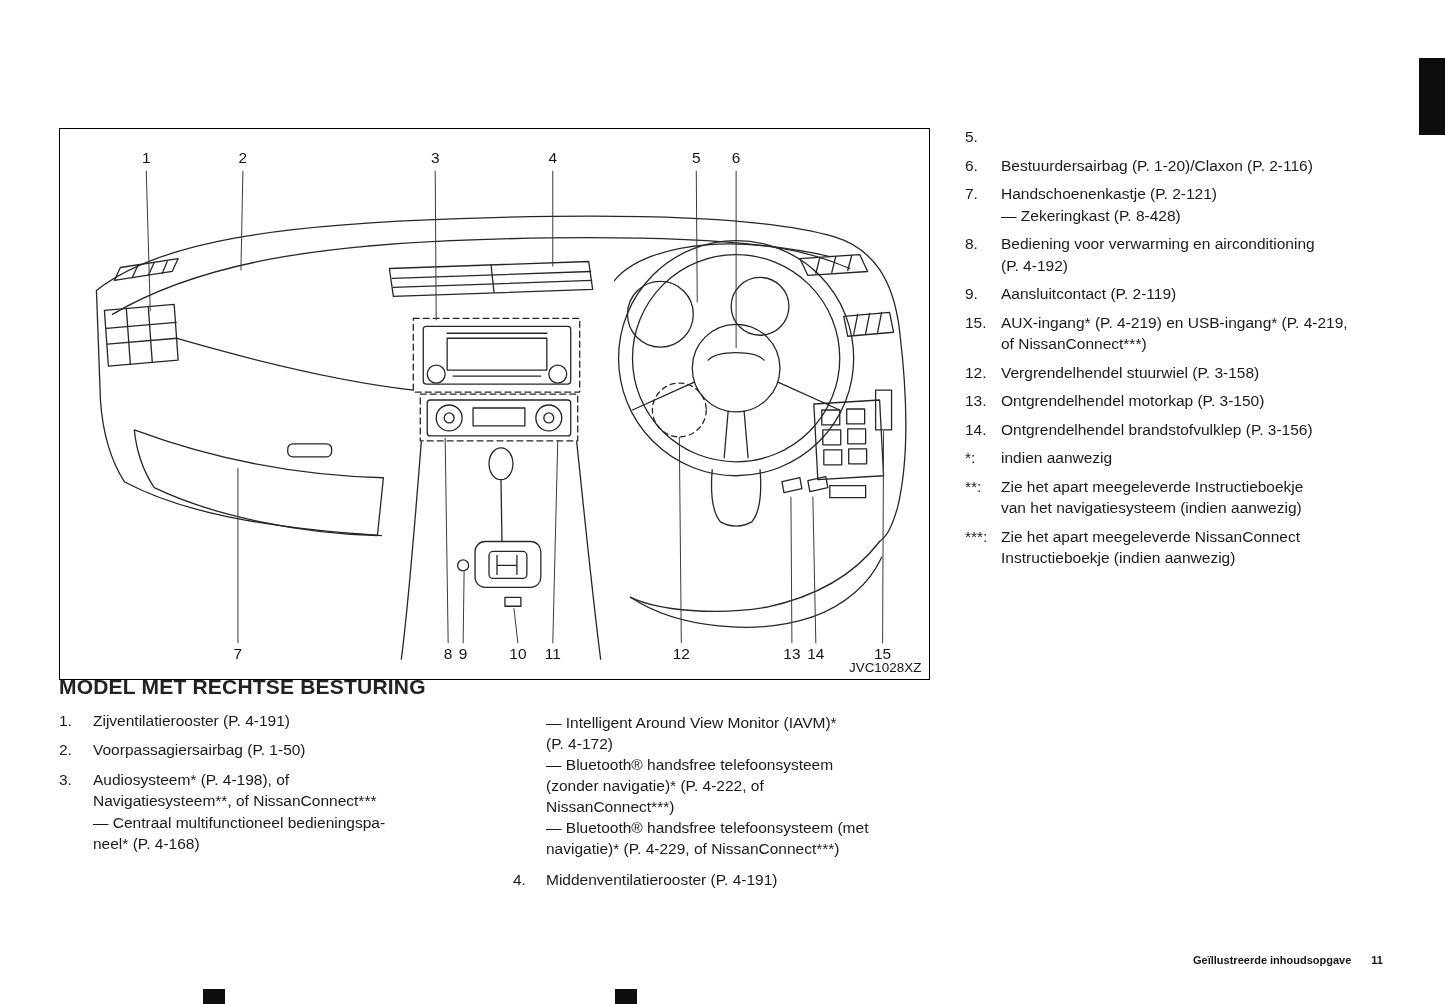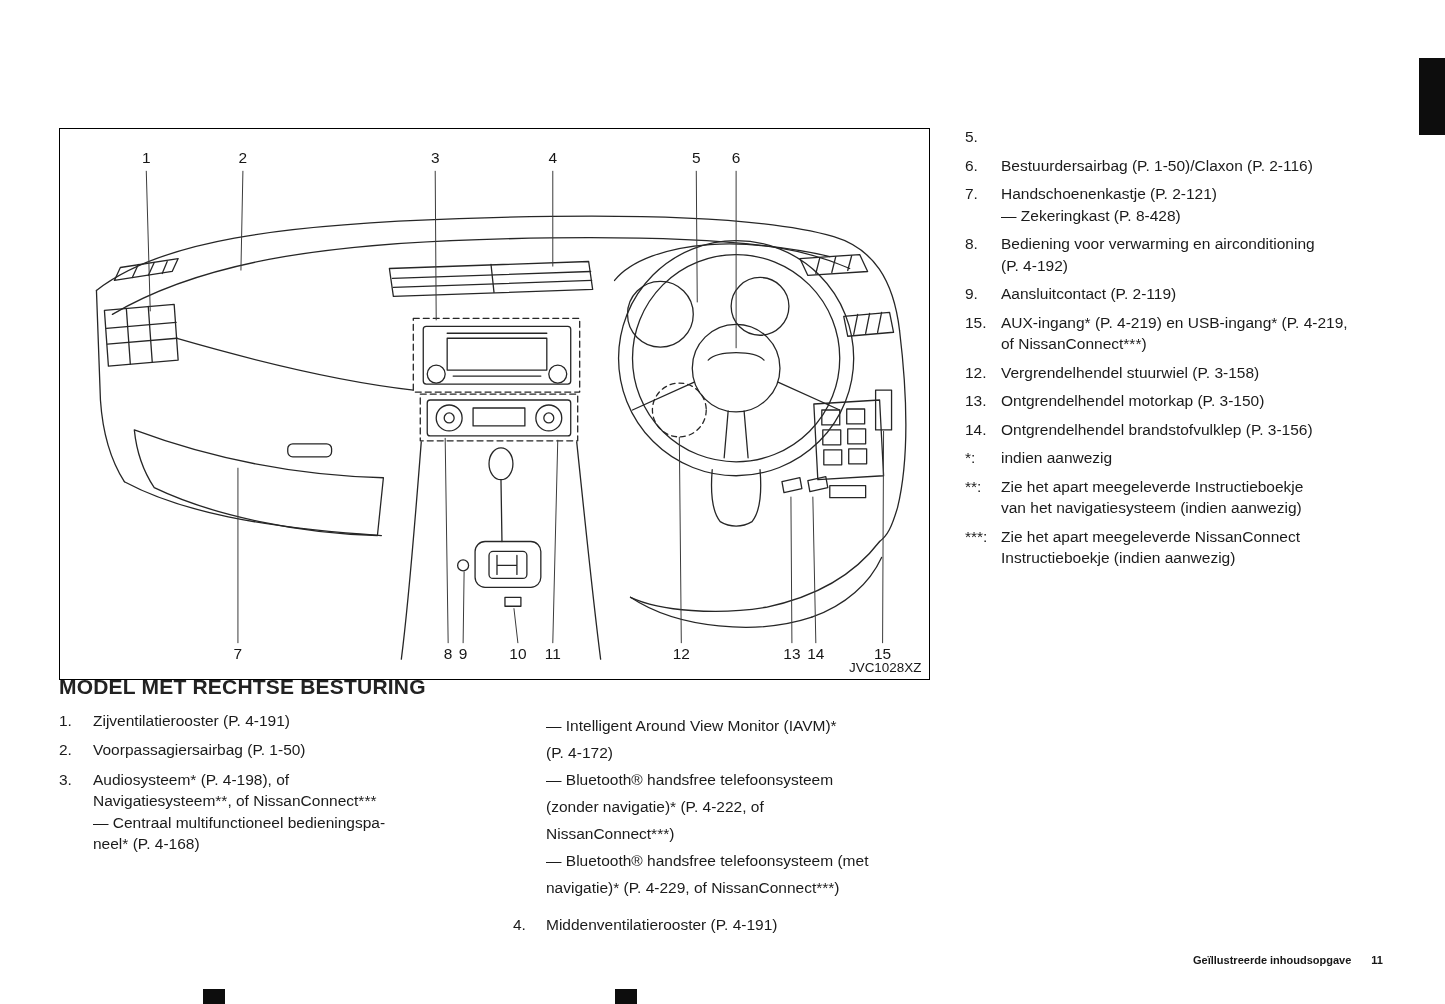--- a/index.html
+++ b/index.html
@@ -15,21 +15,21 @@
   .li .num{flex:0 0 36px;}
   .li .txt{white-space:pre-line;}
 
   #right-col{left:965px;top:126px;width:432px;}
 
   #left-col{left:59px;top:676px;width:440px;}
   #left-col h1{font-size:21px;font-weight:bold;margin:0 0 12px 0;letter-spacing:.2px;color:#222;}
   #left-col .li{margin-bottom:8px;}
   #left-col .li .num{flex:0 0 34px;}
 
-  #mid-col{left:513px;top:712px;width:438px;font-size:15.5px;line-height:27px;}
+  #mid-col{left:513px;top:712px;width:438px;font-size:15.5px;line-height:21px;}
   #mid-col .para{margin-left:33px;white-space:pre-line;}
   #mid-col .li{margin-top:10px;margin-bottom:0;}
   #mid-col .li .num{flex:0 0 33px;}
 
   #footer{right:62px;top:954px;font-size:11px;font-weight:bold;display:flex;gap:20px;color:#161616;}
 
   #side-tab{right:0;top:58px;width:26px;height:77px;background:#0d0d0d;}
   .print-mark{bottom:0;width:22px;height:15px;background:#0d0d0d;}
   #mark-1{left:203px;}
   #mark-2{left:615px;}
@@ -214,21 +214,21 @@
     <text x="864" y="545" text-anchor="end" class="code">JVC1028XZ</text>
   </svg>
 </div>
 
 <div class="abs list" id="right-col">
   <div class="li">
       <span class="num">5.</span>
     </div>
   <div class="li">
       <span class="num">6.</span>
-      <span class="txt">Bestuurdersairbag (P. 1-50)/Claxon (P. 2-116)</span>
+      <span class="txt">Bestuurdersairbag (P. 1-20)/Claxon (P. 2-116)</span>
     </div>
   <div class="li">
       <span class="num">7.</span>
       <span class="txt">Handschoenenkastje (P. 2-121)
 — Zekeringkast (P. 8-428)</span>
     </div>
   <div class="li">
       <span class="num">8.</span>
       <span class="txt">Bediening voor verwarming en airconditioning
 (P. 4-192)</span>

